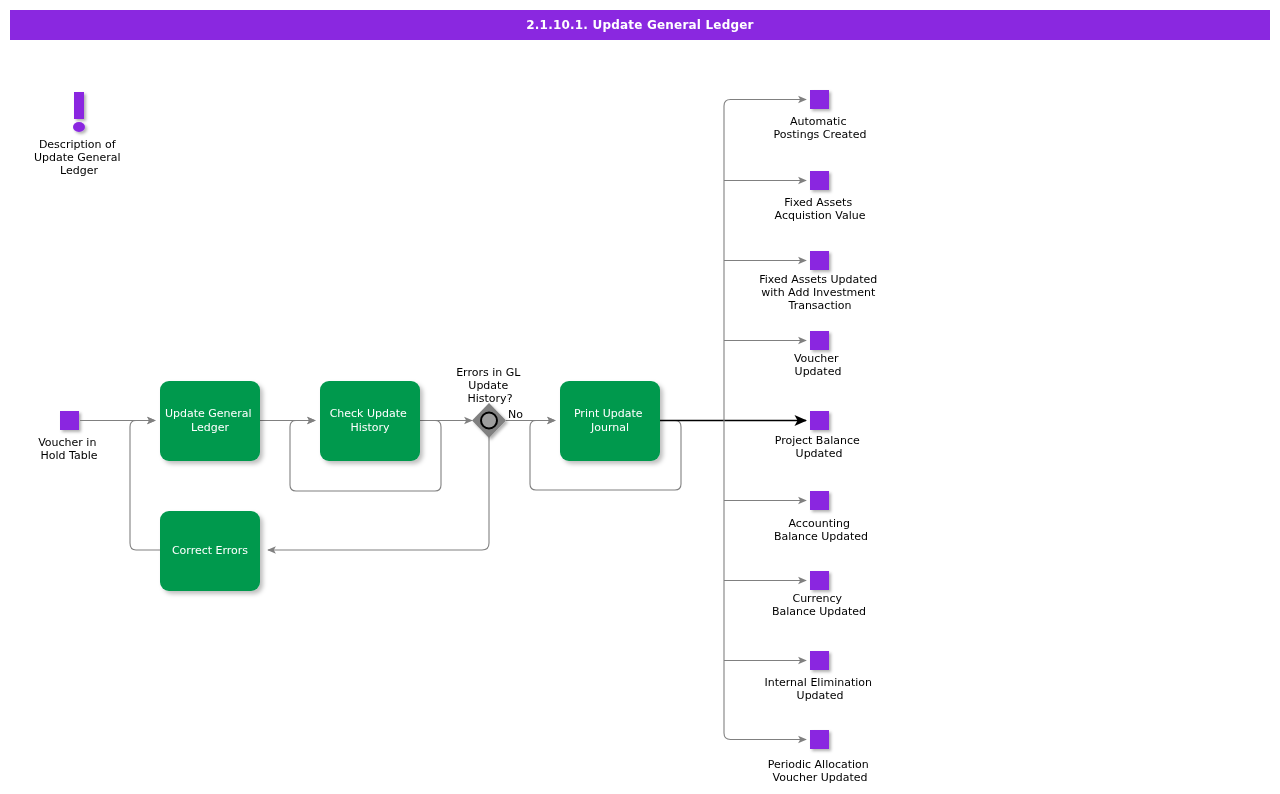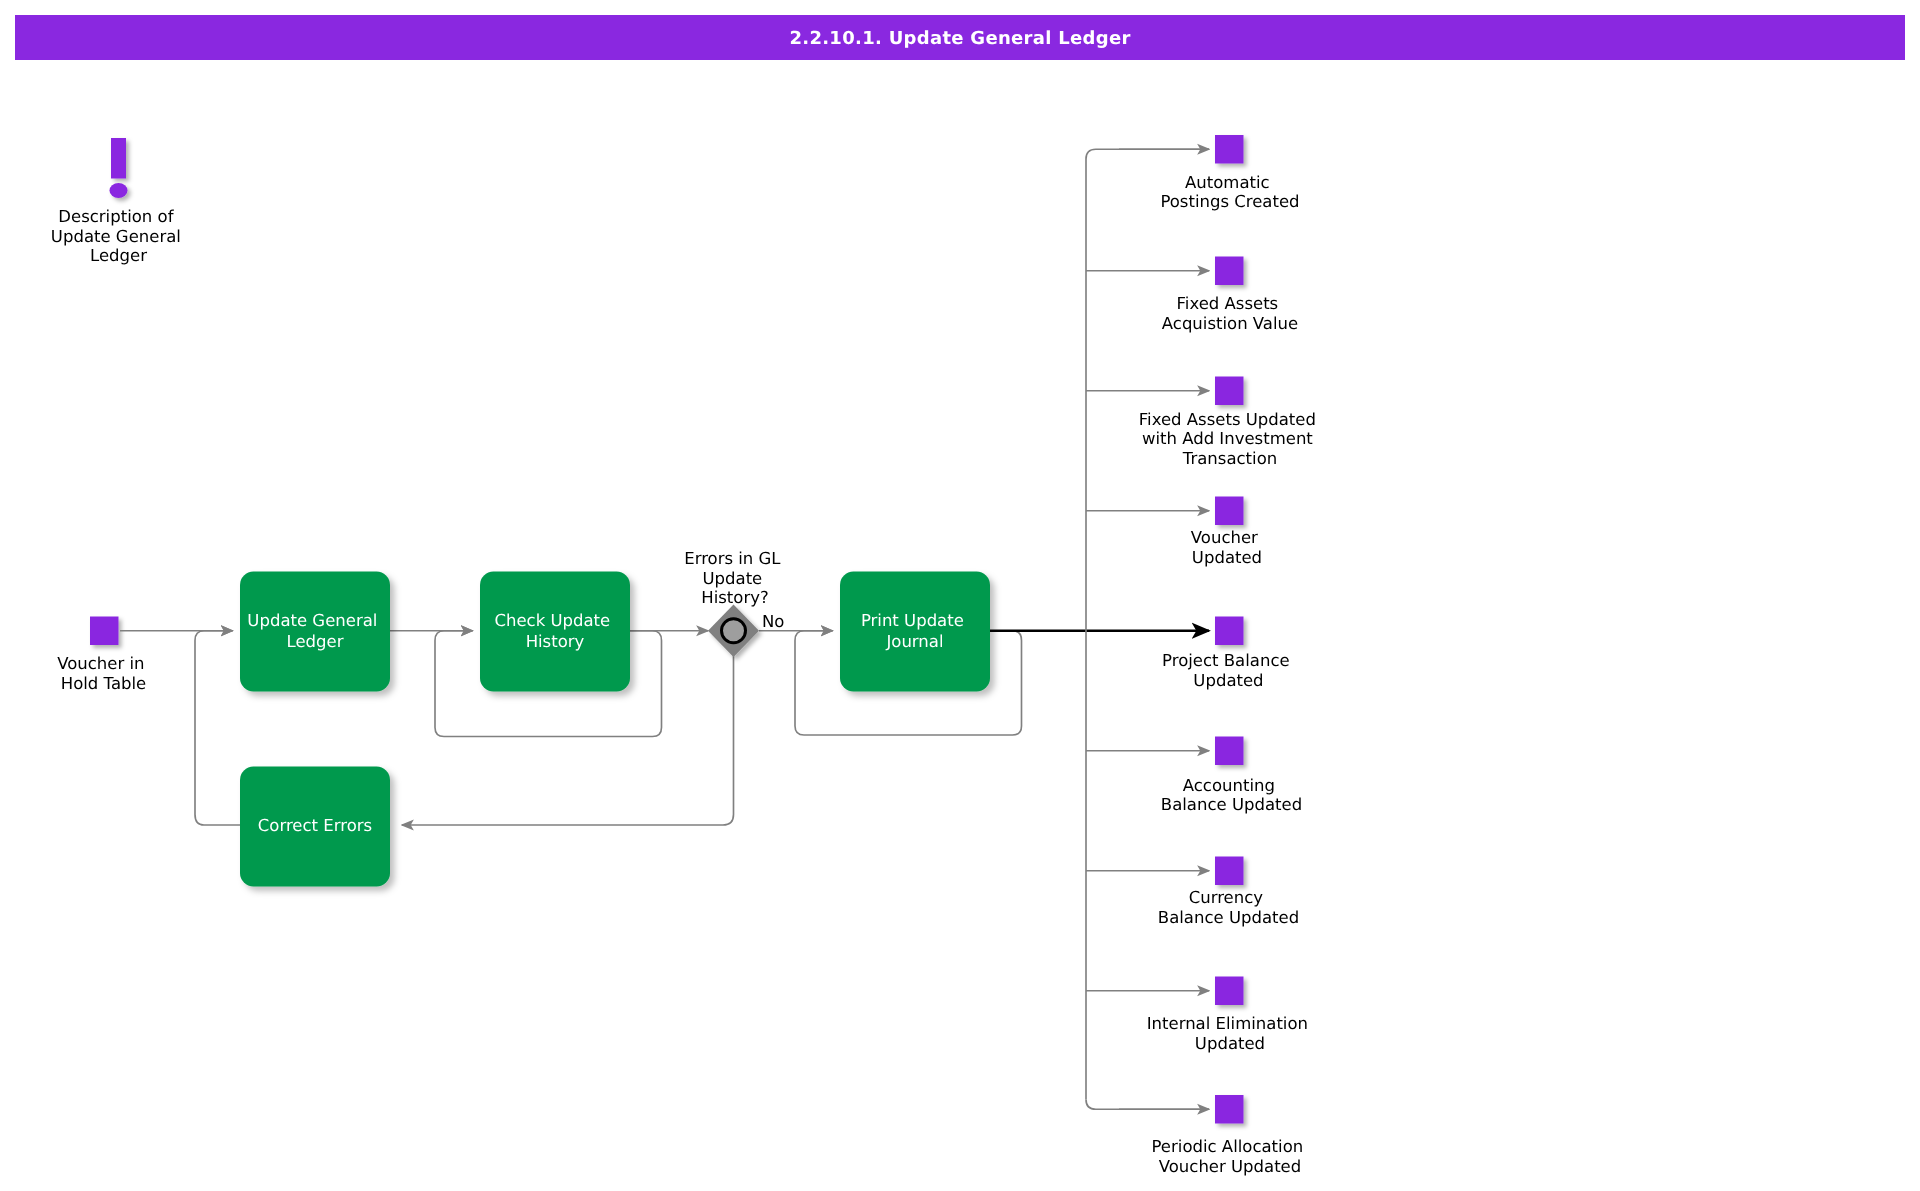--- a/index.html
+++ b/index.html
@@ -65,21 +65,21 @@
   .conn-main {
     fill: none;
     stroke: #000000;
     stroke-width: 1.6;
   }
 </style>
 </head>
 <body>
 
 <div id="title-bar">
-  <span>2.2.10.1. Update General Ledger</span>
+  <span>2.1.10.1. Update General Ledger</span>
 </div>
 
 <svg id="canvas" viewBox="0 0 1280 794" xmlns="http://www.w3.org/2000/svg">
   <defs>
     <marker id="arrow-gray" viewBox="0 0 10 10" refX="9" refY="5" markerWidth="8" markerHeight="8" orient="auto-start-reverse">
       <path d="M 0 0.8 L 10 5 L 0 9.2 L 2.4 5 Z" fill="#808080"></path>
     </marker>
     <marker id="arrow-gray-rev" viewBox="0 0 10 10" refX="9" refY="5" markerWidth="8" markerHeight="8" orient="auto-start-reverse">
       <path d="M 0 0.8 L 10 5 L 0 9.2 L 2.4 5 Z" fill="#808080"></path>
     </marker>

